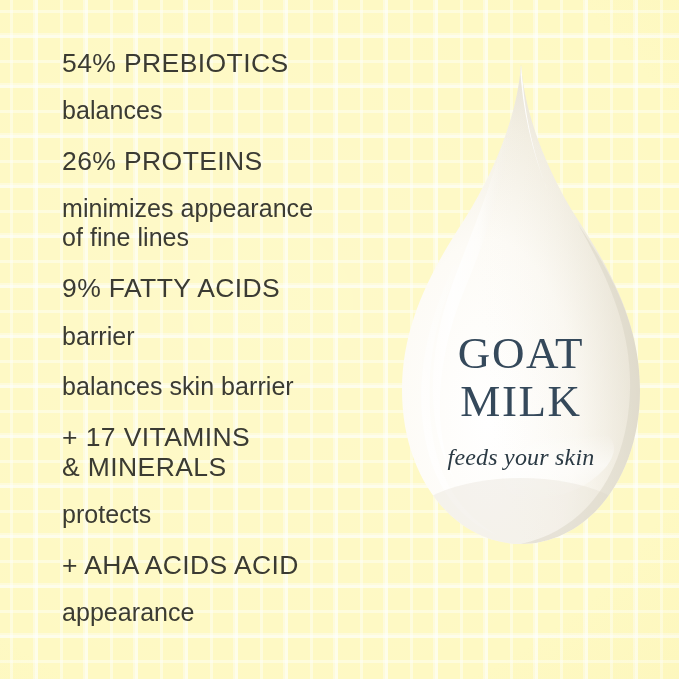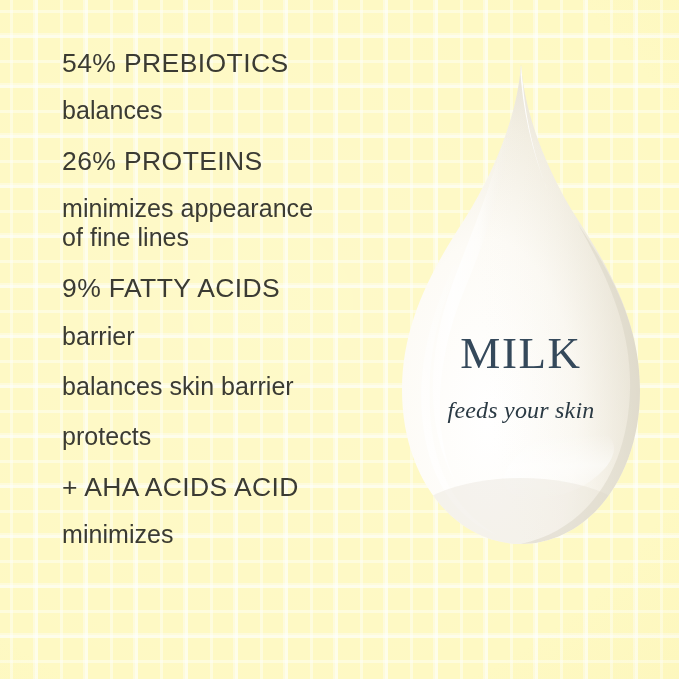--- a/index.html
+++ b/index.html
@@ -159,26 +159,28 @@
     <div class="benefit">
       <div class="benefit-title">9% FATTY ACIDS</div>
       <div class="benefit-desc">barrier</div>
     </div>
 
     <div class="benefit">
       <div class="benefit-desc">balances skin barrier</div>
     </div>
 
     <div class="benefit">
+      <div class="benefit-title">+ 17 VITAMINS
+&amp; MINERALS</div>
       <div class="benefit-desc">protects</div>
     </div>
 
     <div class="benefit">
       <div class="benefit-title">+ AHA ACIDS ACID</div>
-      <div class="benefit-desc">minimizes</div>
+      <div class="benefit-desc">appearance</div>
     </div>
 
   </div>
 
   <div class="droplet-wrap">
     <svg viewBox="0 0 250 492" xmlns="http://www.w3.org/2000/svg">
       <defs>
         <radialGradient id="milkBody" cx="36%" cy="74%" r="78%">
           <stop offset="0%" stop-color="#ffffff"></stop>
           <stop offset="48%" stop-color="#fdfbf6"></stop>
@@ -253,17 +255,18 @@
 
         <path d="M244 330 C244 420, 190 484, 125 484
                  C190 470, 232 412, 234 330
                  C236 268, 210 214, 182 164
                  C216 214, 244 266, 244 330 Z" fill="#d5cfbe" opacity="0.42"></path>
       </g>
     </svg>
   </div>
 
   <div class="droplet-text">
+    <div class="brand-line">GOAT</div>
     <div class="brand-line">MILK</div>
     <div class="brand-tagline">feeds your skin</div>
   </div>
 
 </div>
 
 </body></html>

